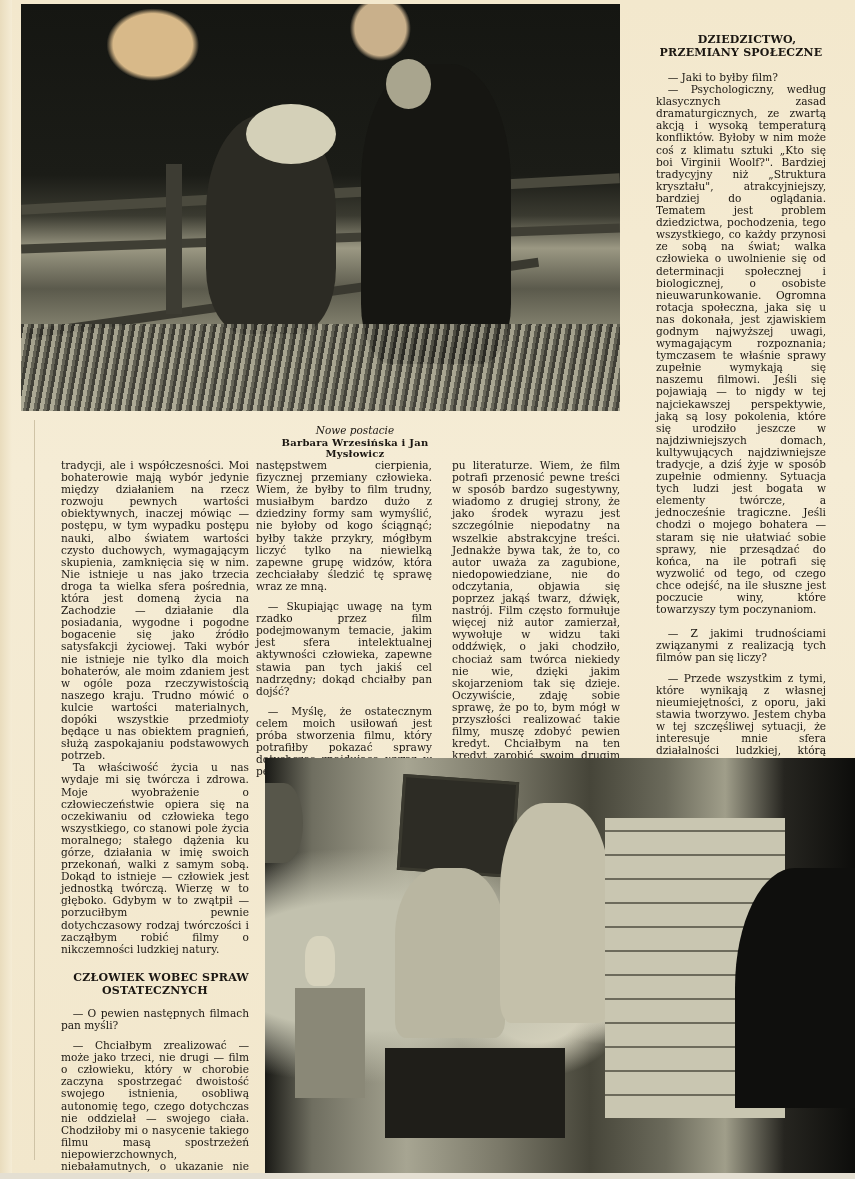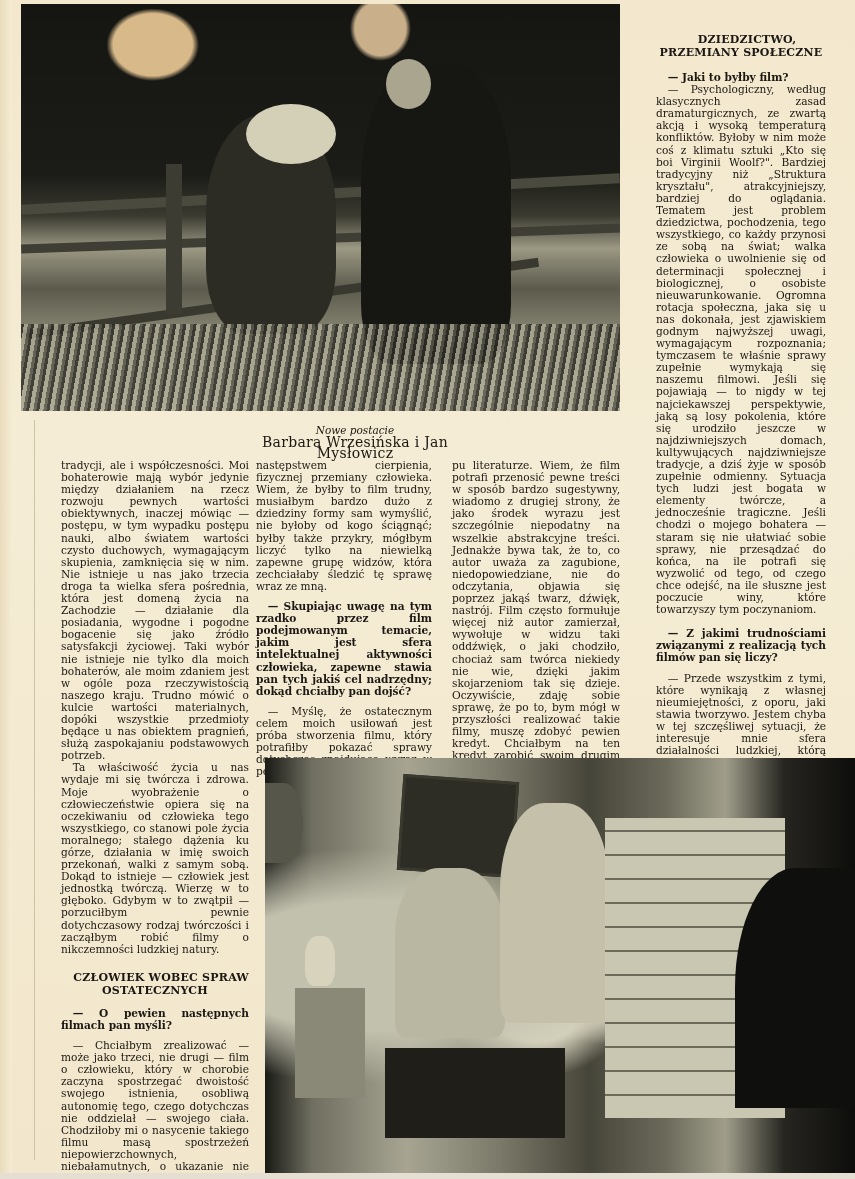--- a/index.html
+++ b/index.html
@@ -56,35 +56,35 @@
   .man1 { left:130px; top:110px; width:110px; height:170px; background:#b9b6a1; border-radius:40% 40% 10% 10%; }
   .man2 { left:235px; top:45px; width:110px; height:220px; background:#c4c0aa; border-radius:40% 40% 10% 10%; }
   .tub { left:120px; top:290px; width:180px; height:90px; background:#1f1e19; }
   .cabinet { left:30px; top:230px; width:70px; height:110px; background:#8a8877; }
   .jug { left:40px; top:178px; width:30px; height:50px; background:#d7d3bd; border-radius:40% 40% 30% 30%; }
 
   
   .col { position:absolute; font-size:10.6px; line-height:12.1px; text-align:justify; }
   .col p { margin:0; text-indent:1.1em; }
   .col p.noindent { text-indent:0; }
-  .col p.q { font-weight:bold; }
+  .col p.q { font-weight:normal; }
   .col p + p { margin-top:0; }
   .col p.gap { margin-top:8px; }
   .head {
     font-weight:bold; font-size:11px; line-height:13px; text-align:center;
     letter-spacing:0.02em; margin:0;
   }
   .col1 { left:61px; top:459px; width:188px; }
   .col2 { left:256px; top:459px; width:176px; }
   .col3 { left:452px; top:459px; width:168px; }
   .col4 { left:656px; top:33px; width:170px; }
 
   .caption { position:absolute; text-align:center; }
   .caption .title { font-style:italic; font-size:10.5px; line-height:13px; }
-  .caption .credit { font-size:14px; line-height:11px; font-weight:normal; letter-spacing:0.02em; }
+  .caption .credit { font-size:10px; line-height:11px; font-weight:bold; letter-spacing:0.02em; }
   .cap-top { left:260px; top:424px; width:190px; }
   .cap-bottom { left:440px; top:719px; width:190px; }
 
   .signoff { text-align:right; font-weight:bold; margin-top:20px; }
   .signoff .who { margin-right:12px; }
   .signoff .name { margin-top:6px; letter-spacing:0.05em; margin-right:8px; }
 </style>
 </head>
 <body>
 

